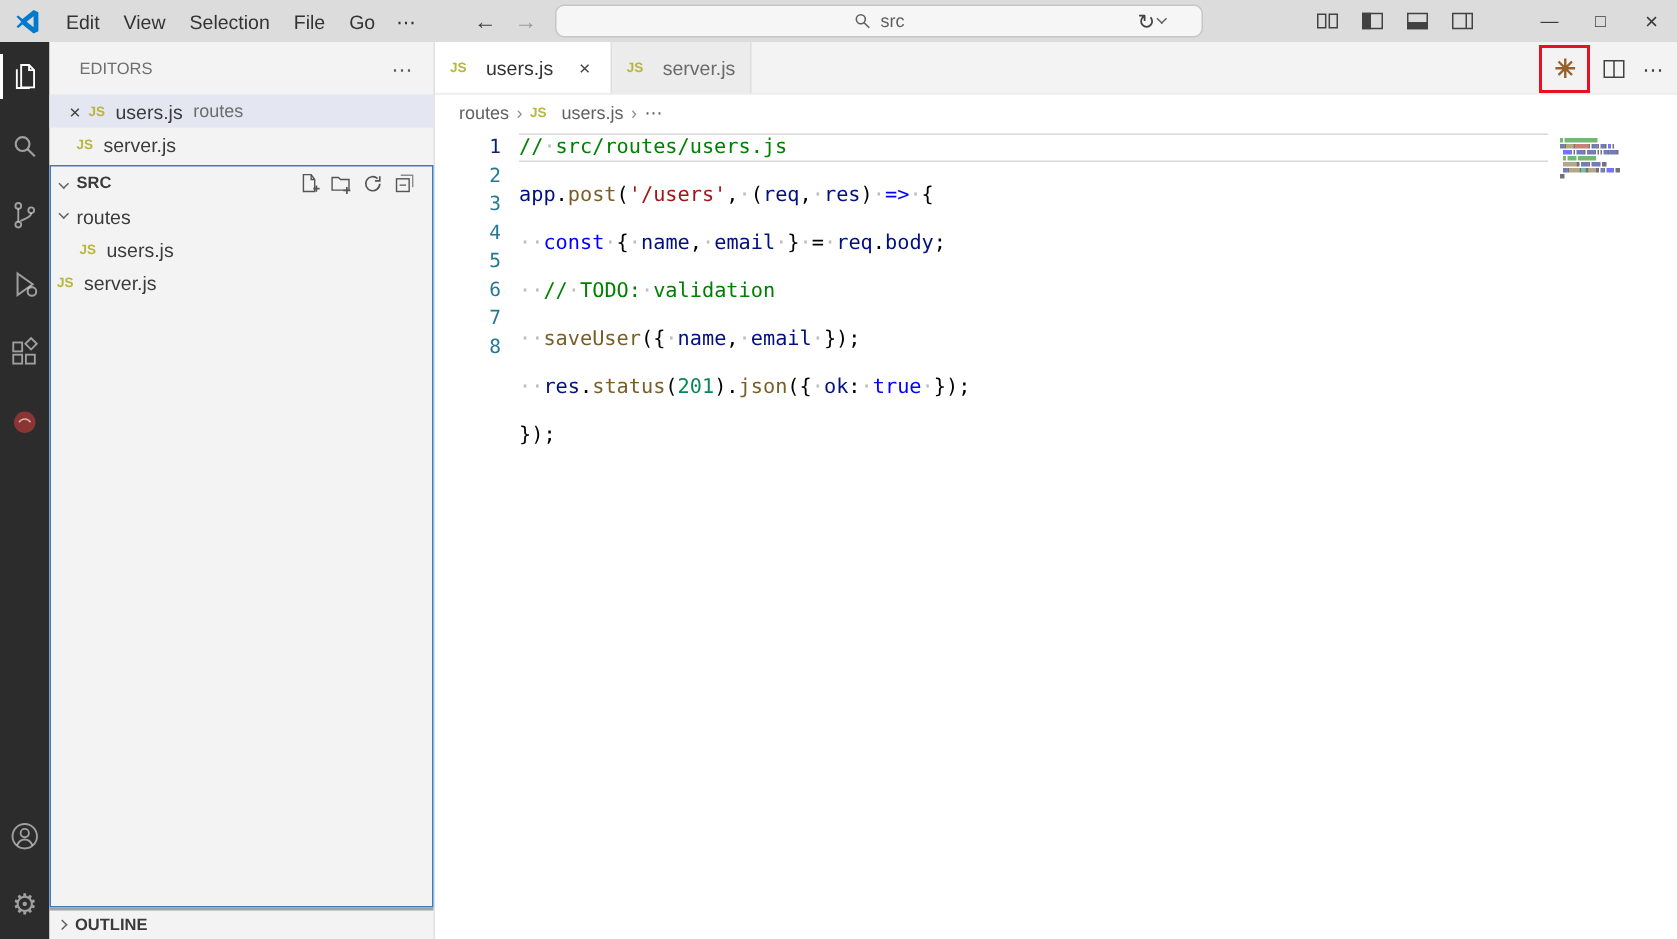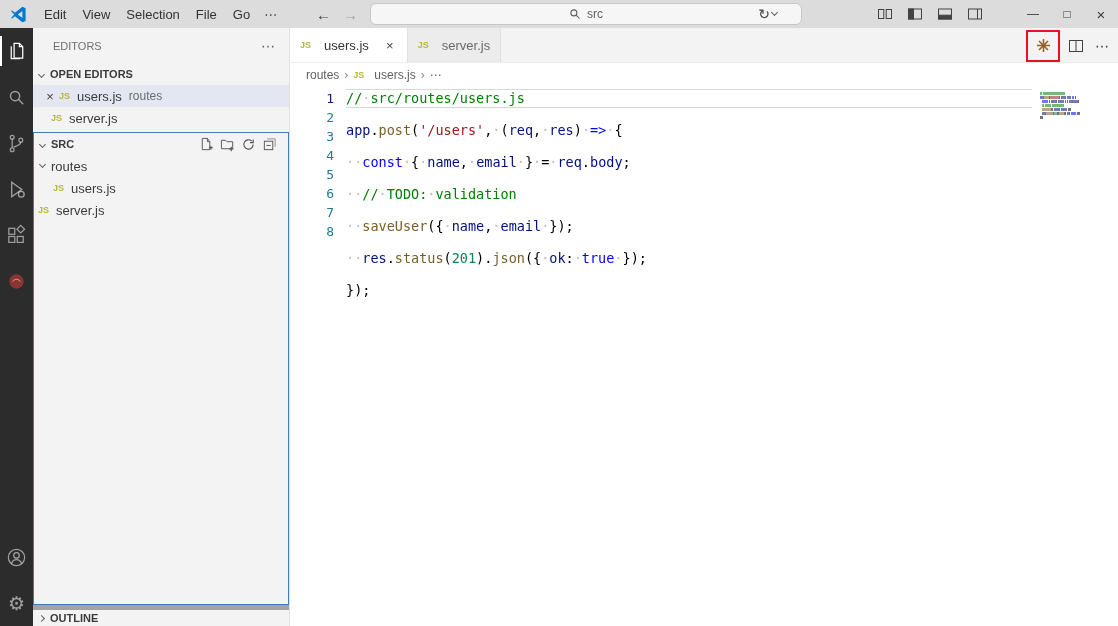--- a/index.html
+++ b/index.html
@@ -40,21 +40,21 @@
   .ab-item svg { width:23px; height:23px; }
   .ab-spacer { flex:1; }
   .ab-glyph { font-size:19px; line-height:1; }
 
   
   .sidebar { width:257px; background:#f3f3f3; border-right:1px solid #e1e1e1; display:flex; flex-direction:column; color:#3b3b3b; }
   .sb-title { height:35px; flex:0 0 35px; display:flex; align-items:center; justify-content:space-between; padding:0 14px 0 20px; font-size:11px; color:#6f6f6f; }
   .sb-more { font-size:14px; color:#5f5f5f; }
   .section-header { height:22px; flex:0 0 22px; display:flex; align-items:center; gap:4px; padding:0 4px; font-size:11px; font-weight:bold; color:#3b3b3b; }
   .section-header .chev { margin:0 2px; }
-  .section-header.bottom { border-top:5px solid #a3a3a3; height:21px; flex:0 0 21px; }
+  .section-header.bottom { border-top:2px solid #a3a3a3; height:21px; flex:0 0 21px; }
   .oe-row { height:22px; display:flex; align-items:center; padding-left:8px; font-size:13px; }
   .oe-row.selected { background:#e4e6f1; }
   .oe-close { width:18px; text-align:center; color:#424242; font-size:13px; }
   .oe-spacer { width:10px; }
   .js-badge { font-family:"Liberation Sans",sans-serif; font-weight:bold; font-size:9px; color:#b7b73b; width:18px; text-align:left; flex:0 0 18px; }
   .oe-desc { margin-left:7px; color:#6c6c6c; font-size:12px; }
   .src-section { flex:1; border:1px solid #3e7cc0; margin-top:3px; display:flex; flex-direction:column; overflow:hidden; }
   .src-header { justify-content:flex-start; }
   .src-actions { margin-left:auto; display:flex; align-items:center; gap:3px; padding-right:6px; }
   .src-actions .act { width:18px; height:18px; display:flex; align-items:center; justify-content:center; color:#555; font-size:13px; }
@@ -212,24 +212,20 @@
           <span class="ab-glyph">⚙</span>
         </div>
       </div>
 
     <div class="sidebar">
       <div class="sb-title">
         <span>EDITORS</span>
         <span class="sb-more">⋯</span>
       </div>
 
-      <div class="section-header">
-        <span class="chev down"></span>
-        <span>OPEN EDITORS</span>
-      </div>
       <div id="open-editors">
           <div class="oe-row selected">
             <span class="oe-close">×</span>
             <span class="js-badge">JS</span>
             <span>users.js</span>
             <span class="oe-desc">routes</span>
           </div>
           <div class="oe-row">
             <span class="oe-spacer"></span>
             <span class="js-badge">JS</span>

